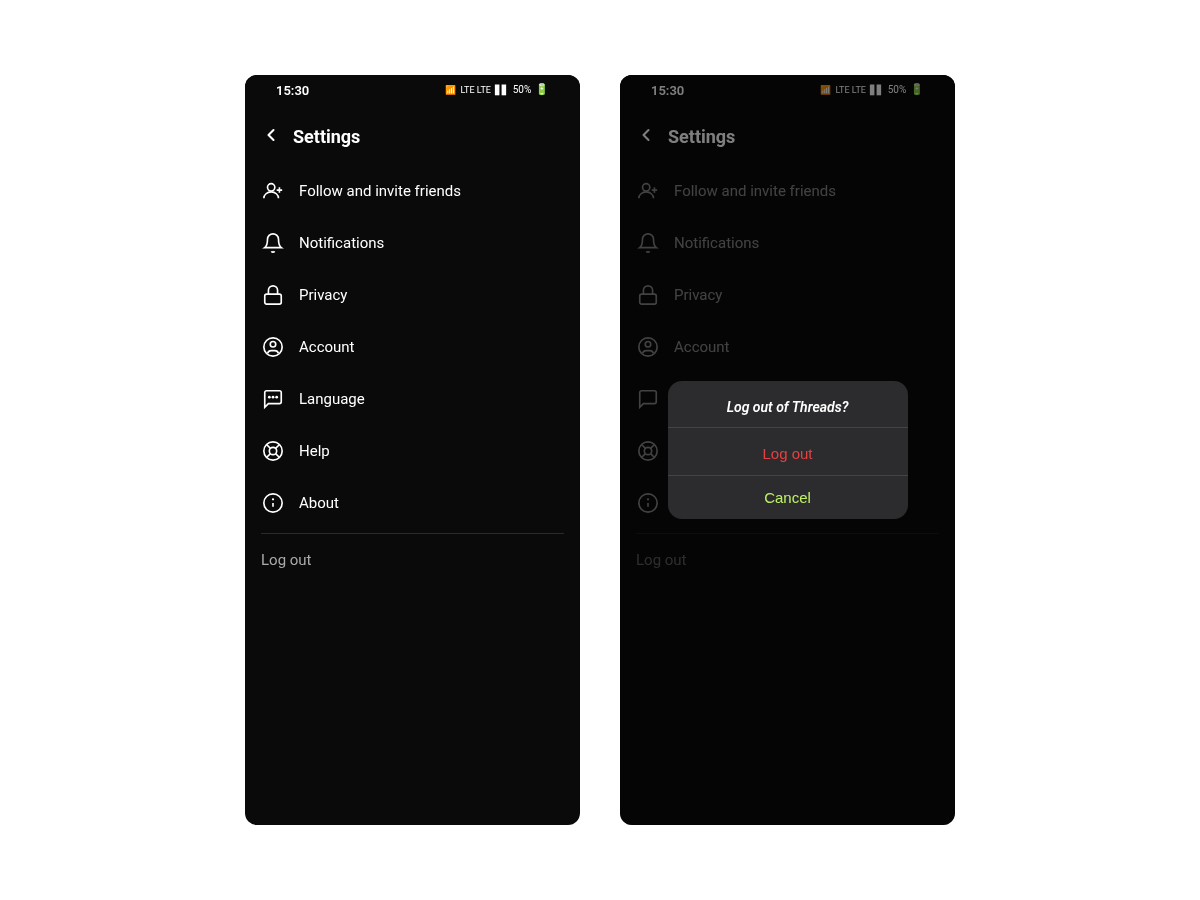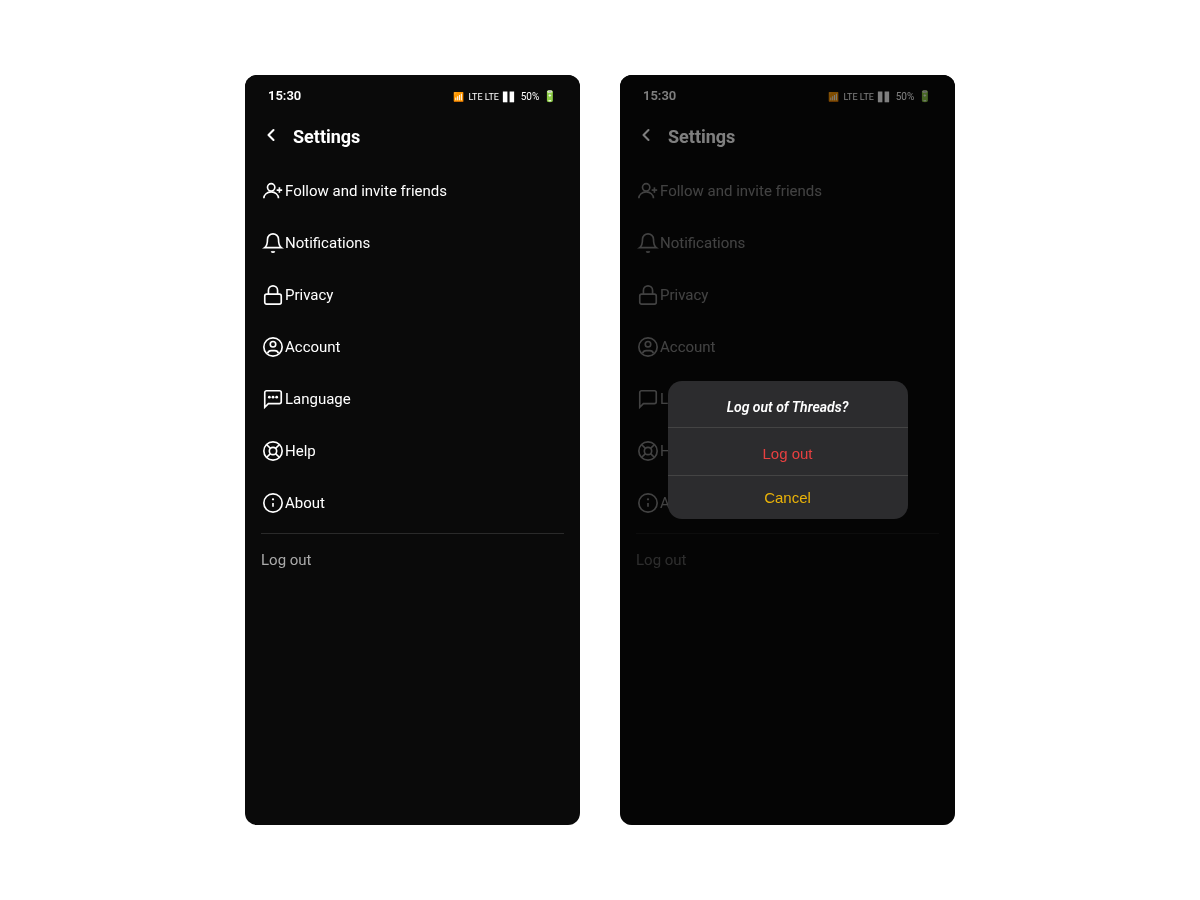--- a/index.html
+++ b/index.html
@@ -22,22 +22,22 @@
       overflow: hidden;
       position: relative;
       display: flex;
       flex-direction: column;
     }
 
     
     .status-bar {
       display: flex;
       justify-content: space-between;
-      align-items: flex-end;
-      padding: 8px 23px;
+      align-items: flex-start;
+      padding: 8px 31px;
       height: 36px;
       background: #0a0a0a;
     }
     .status-time {
       color: #ffffff;
       font-size: 13px;
       font-weight: 600;
     }
     .status-icons {
       display: flex;
@@ -74,20 +74,21 @@
     .menu-list {
       flex: 1;
       padding: 4px 0;
     }
     .menu-item {
       display: flex;
       align-items: center;
       padding: 0 16px;
       height: 52px;
       cursor: pointer;
+      gap: 14px;
     }
     .menu-icon {
       width: 24px;
       height: 24px;
       display: flex;
       align-items: center;
       justify-content: center;
       flex-shrink: 0;
     }
     .menu-icon svg {
@@ -160,21 +161,21 @@
       font-size: 15px;
       cursor: pointer;
       background: none;
       border: none;
     }
     .dialog-btn-logout {
       color: #e84040;
       font-weight: 500;
     }
     .dialog-btn-cancel {
-      color: #eab308;
+      color: #bef264;
       font-weight: 400;
     }
     .dialog-btn-divider {
       height: 1px;
       background: #444444;
     }
   </style>
 </head>
 <body>
 

